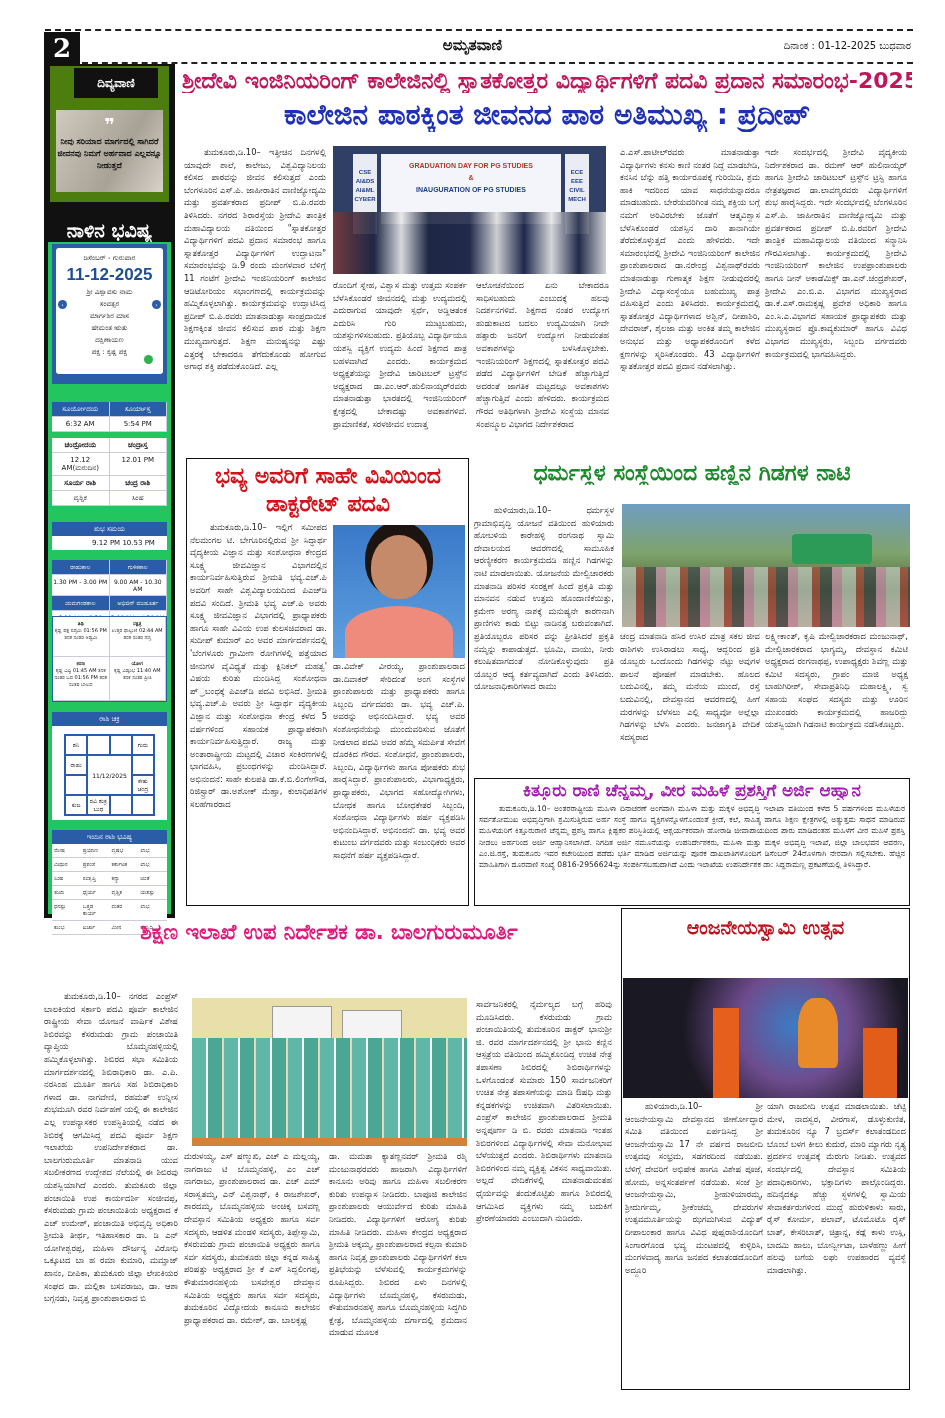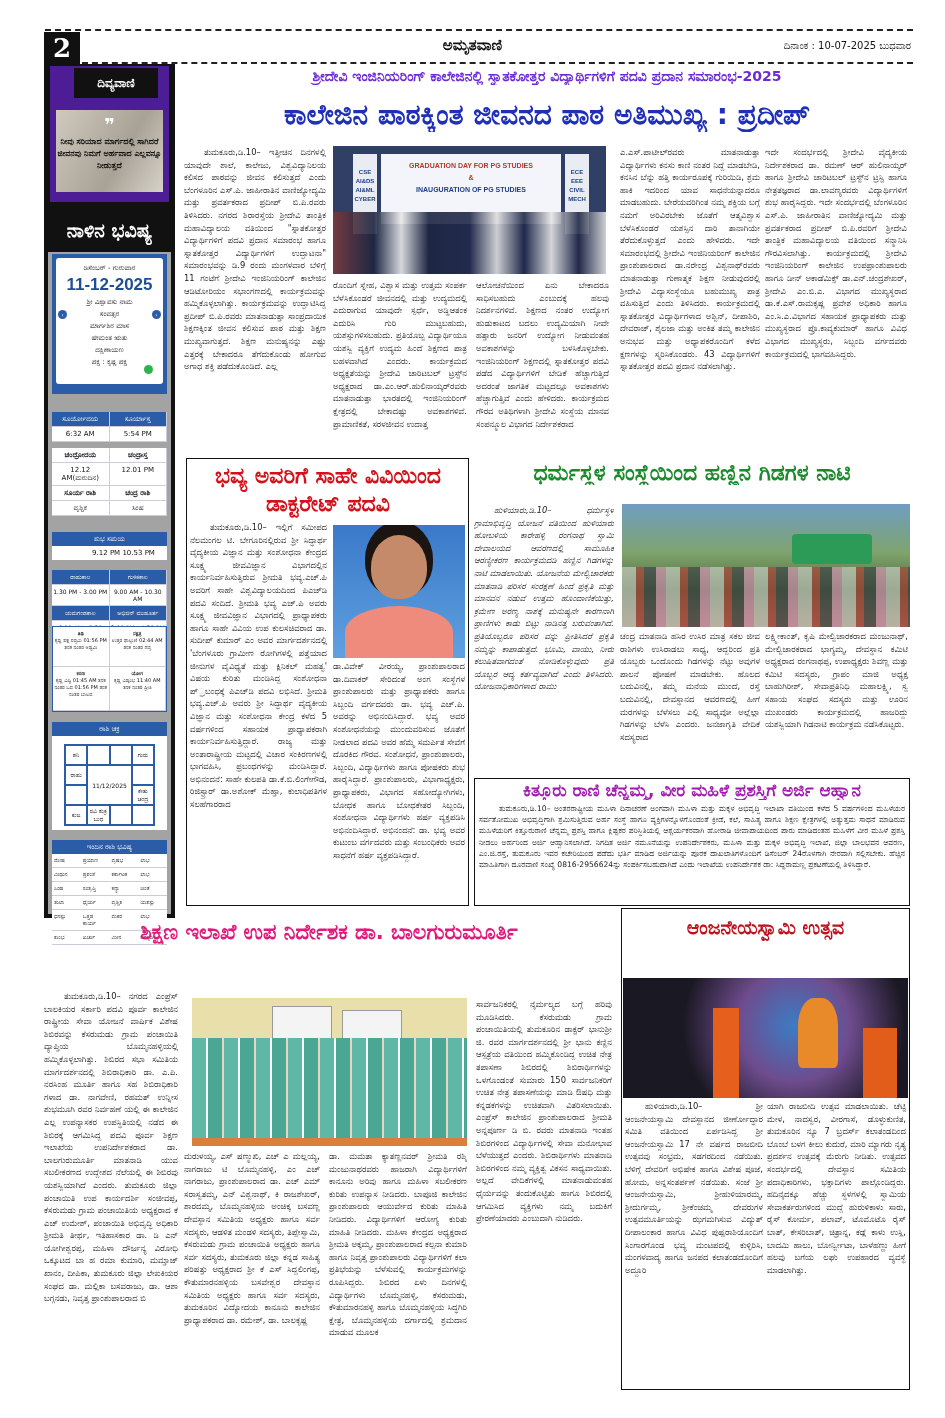--- a/index.html
+++ b/index.html
@@ -4,26 +4,26 @@
 <style>
 *{box-sizing:border-box;margin:0;padding:0;}
 body{width:945px;height:1418px;background:#fff;font-family:"DejaVu Sans",sans-serif;color:#111;position:relative;overflow:hidden;}
 .abs{position:absolute;}
 .dash{position:absolute;left:45px;right:32px;height:0;border-top:2px dashed #222;}
 .pagenum{left:44px;top:32px;width:36px;height:32px;background:#111;color:#fff;font:bold 26px "DejaVu Serif",serif;text-align:center;line-height:32px;}
 .masthead{left:0;right:0;top:36px;text-align:center;font:bold 15px "DejaVu Sans",sans-serif;}
 .dateline{right:34px;top:40px;font-size:10px;}
 .sidebar{left:44px;top:64px;width:131px;height:854px;background:#111;}
 .sb-inner{position:absolute;left:4px;right:4px;}
-.divya-box{top:0;height:140px;background:#4c1d95;border:2px solid #111;}
+.divya-box{top:0;height:140px;background:#4d7c0f;border:2px solid #111;}
 .divya-title{position:absolute;left:24px;top:2px;width:84px;height:30px;background:#111;color:#fff;font-size:12px;text-align:center;line-height:30px;font-weight:bold;}
 .quote-box{position:absolute;left:6px;right:6px;top:44px;height:82px;background:linear-gradient(120deg,#cfc9be,#a8a296 60%,#d8d3ca);font-size:8px;text-align:center;padding-top:4px;line-height:12px;color:#111;font-weight:bold;}
 .quote-mark{font-size:18px;line-height:22px;color:#fff;}
 .nalina{top:148px;height:36px;color:#fff;font:bold 19px "DejaVu Sans",sans-serif;text-align:center;line-height:36px;}
-.panch{top:188px;bottom:4px;background:#a3a3a3;}
+.panch{top:178px;bottom:4px;background:#22c55e;}
 .card{position:absolute;left:4px;right:4px;background:#fff;}
 .p-top{top:2px;height:140px;background:#2a5ca8;padding:4px;}
 .p-top .in{background:#fff;height:126px;border-radius:3px;text-align:center;font-size:7px;line-height:12px;padding-top:4px;position:relative;}
 .p-date{font:bold 17px "Liberation Sans",sans-serif;color:#1e4e96;line-height:22px;}
 .arrow{position:absolute;top:52px;width:9px;height:9px;border-radius:50%;background:#2a5ca8;color:#fff;font-size:6px;line-height:9px;}
 .wa{position:absolute;right:10px;bottom:10px;width:9px;height:9px;border-radius:50%;background:#2eb34c;}
 .grid2{display:grid;grid-template-columns:1fr 1fr;font-size:7px;text-align:center;}
 .grid2 div{padding:3px 1px;border-right:1px solid #ccd;border-bottom:1px solid #ccd;}
 .hdr{background:#2a5ca8;color:#fff;}
 .col{position:absolute;font-size:8.4px;line-height:12.6px;text-align:justify;color:#222;}
@@ -35,21 +35,21 @@
 .kchart div{border:1px solid #2a5ca8;display:flex;align-items:center;justify-content:center;text-align:center;}
 .rtab{display:grid;grid-template-columns:1fr 1fr 1fr 1fr;font-size:5.5px;}
 .rtab div{padding:3px 2px;border-bottom:1px solid #ccd;}
 </style>
 </head>
 <body>
 
 <div class="dash" style="top:29px;"></div>
 <div class="abs pagenum">2</div>
 <div class="abs masthead">ಅಮೃತವಾಣಿ</div>
-<div class="abs dateline">ದಿನಾಂಕ : 10-07-2025 ಬುಧವಾರ</div>
+<div class="abs dateline">ದಿನಾಂಕ : 01-12-2025 ಬುಧವಾರ</div>
 <div class="dash" style="top:62px;left:82px;"></div>
 
 <div class="abs sidebar">
   <div class="sb-inner divya-box">
     <div class="divya-title">ದಿವ್ಯವಾಣಿ</div>
     <div class="quote-box">
       <div class="quote-mark">❞</div>
       <div>ನೀವು ಸರಿಯಾದ ಮಾರ್ಗದಲ್ಲಿ ಸಾಗಿದರೆ ಜೀವನವು ನಿಮಗೆ ಅರ್ಹವಾದ ಎಲ್ಲವನ್ನೂ ನೀಡುತ್ತದೆ</div>
     </div>
   </div>
@@ -157,21 +157,21 @@
           <div>ಲಾಭ</div>
         <div>ಕುಂಭ</div>
           <div>ಖರ್ಚು</div>
           <div>ಮೀನ</div>
           <div>ನೆಮ್ಮದಿ</div>
       </div>
     </div>
   </div>
 </div>
 
-<div class="headline" style="left:182px;top:68px;width:730px;font-size:14px;color:#6d28d9;white-space:nowrap;overflow:hidden;">ಶ್ರೀದೇವಿ ಇಂಜಿನಿಯರಿಂಗ್ ಕಾಲೇಜಿನಲ್ಲಿ ಸ್ನಾತಕೋತ್ತರ ವಿದ್ಯಾರ್ಥಿಗಳಿಗೆ ಪದವಿ ಪ್ರದಾನ ಸಮಾರಂಭ-2025</div>
+<div class="headline" style="left:182px;top:68px;width:730px;font-size:22px;color:#be185d;white-space:nowrap;overflow:hidden;">ಶ್ರೀದೇವಿ ಇಂಜಿನಿಯರಿಂಗ್ ಕಾಲೇಜಿನಲ್ಲಿ ಸ್ನಾತಕೋತ್ತರ ವಿದ್ಯಾರ್ಥಿಗಳಿಗೆ ಪದವಿ ಪ್ರದಾನ ಸಮಾರಂಭ-2025</div>
 <div class="headline" style="left:182px;top:98px;width:730px;font-size:28px;color:#1e2fb8;white-space:nowrap;overflow:hidden;">ಕಾಲೇಜಿನ ಪಾಠಕ್ಕಿಂತ ಜೀವನದ ಪಾಠ ಅತಿಮುಖ್ಯ : ಪ್ರದೀಪ್</div>
 
 <div class="col" style="left:184px;top:146px;width:142px;height:305px;overflow:hidden;">
     <p>ತುಮಕೂರು,ಡಿ.10– ಇತ್ತೀಚಿನ ದಿನಗಳಲ್ಲಿ ಯಾವುದೇ ಶಾಲೆ, ಕಾಲೇಜು, ವಿಶ್ವವಿದ್ಯಾನಿಲಯ ಕಲಿಸದ ಪಾಠವನ್ನು ಜೀವನ ಕಲಿಸುತ್ತದೆ ಎಂದು ಬೆಂಗಳೂರಿನ ಎಸ್.ಪಿ. ಜಾಹೀರಾತಿನ ವಾಣಿಜ್ಯೋದ್ಯಮಿ ಮತ್ತು ಪ್ರವರ್ತಕರಾದ ಪ್ರದೀಪ್ ಬಿ.ಪಿ.ರವರು ತಿಳಿಸಿದರು. ನಗರದ ಶಿರಾರಸ್ತೆಯ ಶ್ರೀದೇವಿ ತಾಂತ್ರಿಕ ಮಹಾವಿದ್ಯಾಲಯ ವತಿಯಿಂದ "ಸ್ನಾತಕೋತ್ತರ ವಿದ್ಯಾರ್ಥಿಗಳಿಗೆ ಪದವಿ ಪ್ರದಾನ ಸಮಾರಂಭ ಹಾಗೂ ಸ್ನಾತಕೋತ್ತರ ವಿದ್ಯಾರ್ಥಿಗಳಿಗೆ ಉದ್ಘಾಟನಾ" ಸಮಾರಂಭವನ್ನು ಡಿ.9 ರಂದು ಮಂಗಳವಾರ ಬೆಳಿಗ್ಗೆ 11 ಗಂಟೆಗೆ ಶ್ರೀದೇವಿ ಇಂಜಿನಿಯರಿಂಗ್ ಕಾಲೇಜಿನ ಆಡಿಟೋರಿಯಂ ಸಭಾಂಗಣದಲ್ಲಿ ಕಾರ್ಯಕ್ರಮವನ್ನು ಹಮ್ಮಿಕೊಳ್ಳಲಾಗಿತ್ತು. ಕಾರ್ಯಕ್ರಮವನ್ನು ಉದ್ಘಾಟಿಸಿದ್ದ ಪ್ರದೀಪ್ ಬಿ.ಪಿ.ರವರು ಮಾತನಾಡುತ್ತಾ ಸಾಂಪ್ರದಾಯಿಕ ಶಿಕ್ಷಣಕ್ಕಿಂತ ಜೀವನ ಕಲಿಸುವ ಪಾಠ ಮತ್ತು ಶಿಕ್ಷಣ ಮುಖ್ಯವಾಗುತ್ತದೆ. ಶಿಕ್ಷಣ ಮನುಷ್ಯನನ್ನು ಎಷ್ಟು ಎತ್ತರಕ್ಕೆ ಬೇಕಾದರೂ ತೆಗೆದುಕೊಂಡು ಹೋಗುವ ಅಗಾಧ ಶಕ್ತಿ ಪಡೆದುಕೊಂಡಿದೆ. ಎಲ್ಲ</p>
   </div>
 
 <div class="photo" style="left:333px;top:146px;width:273px;height:128px;background:#2f3f66;">
   <div style="position:absolute;left:20px;top:8px;width:24px;height:80px;background:#e9ecf2;font:bold 6px 'Liberation Sans',sans-serif;color:#1e3e8a;text-align:center;padding-top:14px;line-height:9px;">
     <div>CSE</div>
       <div>AI&amp;DS</div>
@@ -215,21 +215,21 @@
   </div>
 <div class="photo" style="left:333px;top:525px;width:132px;height:133px;background:linear-gradient(180deg,#3a79c9,#5fa1e0);">
   <div style="position:absolute;left:38px;top:10px;width:56px;height:64px;border-radius:50% 50% 45% 45%;background:#c58a6a;box-shadow:0 -8px 0 6px #1b1410;"></div>
   <div style="position:absolute;left:12px;bottom:0;width:108px;height:52px;border-radius:50% 50% 0 0;background:#ef8b7c;"></div>
 </div>
 <div class="col" style="left:333px;top:660px;width:132px;height:240px;overflow:hidden;">
     <p style="text-indent:0">ಡಾ.ವಿವೇಕ್ ವೀರಯ್ಯ, ಪ್ರಾಂಶುಪಾಲರಾದ ಡಾ.ದಿವಾಕರ್ ಸೇರಿದಂತೆ ಅಂಗ ಸಂಸ್ಥೆಗಳ ಪ್ರಾಂಶುಪಾಲರು ಮತ್ತು ಪ್ರಾಧ್ಯಾಪಕರು ಹಾಗೂ ಸಿಬ್ಬಂದಿ ವರ್ಗದವರು ಡಾ. ಭವ್ಯ ಎಚ್.ಪಿ. ಅವರನ್ನು ಅಭಿನಂದಿಸಿದ್ದಾರೆ. ಭವ್ಯ ಅವರ ಸಂಶೋಧನೆಯನ್ನು ಮುಂದುವರಿಸುವ ಜೊತೆಗೆ ನೀಡಲಾದ ಪದವಿ ಅವರ ಹೆಮ್ಮೆ ಸಮರ್ಪಿತ ಸೇವೆಗೆ ದೊರಕಿದ ಗೌರವ. ಸಂಶೋಧನೆ, ಪ್ರಾಂಶುಪಾಲರು, ಸಿಬ್ಬಂದಿ, ವಿದ್ಯಾರ್ಥಿಗಳು ಹಾಗೂ ಪೋಷಕರು ಶುಭ ಹಾರೈಸಿದ್ದಾರೆ. ಪ್ರಾಂಶುಪಾಲರು, ವಿಭಾಗಾಧ್ಯಕ್ಷರು, ಪ್ರಾಧ್ಯಾಪಕರು, ವಿಭಾಗದ ಸಹೋದ್ಯೋಗಿಗಳು, ಬೋಧಕ ಹಾಗೂ ಬೋಧಕೇತರ ಸಿಬ್ಬಂದಿ, ಸಂಶೋಧನಾ ವಿದ್ಯಾರ್ಥಿಗಳು ಹರ್ಷ ವ್ಯಕ್ತಪಡಿಸಿ ಅಭಿನಂದಿಸಿದ್ದಾರೆ. ಅಭಿನಂದನೆ: ಡಾ. ಭವ್ಯ ಅವರ ಕುಟುಂಬ ವರ್ಗದವರು ಮತ್ತು ಸಂಬಂಧಿಕರು ಅವರ ಸಾಧನೆಗೆ ಹರ್ಷ ವ್ಯಕ್ತಪಡಿಸಿದ್ದಾರೆ.</p>
   </div>
 
 <div class="headline" style="left:472px;top:460px;width:440px;font-size:22px;color:#1c8a2a;white-space:nowrap;overflow:hidden;">ಧರ್ಮಸ್ಥಳ ಸಂಸ್ಥೆಯಿಂದ ಹಣ್ಣಿನ ಗಿಡಗಳ ನಾಟಿ</div>
-<div class="col" style="left:474px;top:504px;width:140px;height:272px;overflow:hidden;font-style:italic;">
+<div class="col" style="left:474px;top:504px;width:140px;height:272px;overflow:hidden;">
     <p>ಹುಳಿಯಾರು,ಡಿ.10– ಧರ್ಮಸ್ಥಳ ಗ್ರಾಮಾಭಿವೃದ್ಧಿ ಯೋಜನೆ ವತಿಯಿಂದ ಹುಳಿಯಾರು ಹೋಬಳಿಯ ಕಾರೇಹಳ್ಳಿ ರಂಗನಾಥ ಸ್ವಾಮಿ ದೇವಾಲಯದ ಆವರಣದಲ್ಲಿ ಸಾಮೂಹಿಕ ಆರಣ್ಯೀಕರಣ ಕಾರ್ಯಕ್ರಮದಡಿ ಹಣ್ಣಿನ ಗಿಡಗಳನ್ನು ನಾಟಿ ಮಾಡಲಾಯಿತು. ಯೋಜನೆಯ ಮೇಲ್ವಿಚಾರಕರು ಮಾತನಾಡಿ ಪರಿಸರ ಸಂರಕ್ಷಣೆ ಹಿಂದೆ ಪ್ರಕೃತಿ ಮತ್ತು ಮಾನವನ ನಡುವೆ ಉತ್ತಮ ಹೊಂದಾಣಿಕೆಯಿತ್ತು, ಕ್ರಮೇಣ ಅರಣ್ಯ ನಾಶಕ್ಕೆ ಮನುಷ್ಯನೇ ಕಾರಣನಾಗಿ ಪ್ರಾಣಿಗಳು ಕಾಡು ಬಿಟ್ಟು ನಾಡಿನತ್ತ ಬರುವಂತಾಗಿದೆ. ಪ್ರತಿಯೊಬ್ಬರೂ ಪರಿಸರ ವನ್ನು ಪ್ರೀತಿಸಿದರೆ ಪ್ರಕೃತಿ ನಮ್ಮನ್ನು ಕಾಪಾಡುತ್ತದೆ. ಭೂಮಿ, ವಾಯು, ನೀರು ಕಲುಷಿತವಾಗದಂತೆ ನೋಡಿಕೊಳ್ಳುವುದು ಪ್ರತಿ ಯೊಬ್ಬರ ಆದ್ಯ ಕರ್ತವ್ಯವಾಗಿದೆ ಎಂದು ತಿಳಿಸಿದರು. ಯೋಜನಾಧಿಕಾರಿಗಳಾದ ರಾಮು</p>
   </div>
 <div class="photo" style="left:622px;top:504px;width:288px;height:123px;background:linear-gradient(180deg,#6f9ec2 0%,#7fa36c 40%,#4d6b3c 70%,#8c7a5a 100%);">
   <div style="position:absolute;left:170px;top:30px;width:80px;height:30px;background:#2c9b57;border-radius:4px;"></div>
   <div style="position:absolute;left:0;right:0;bottom:0;height:60px;background:repeating-linear-gradient(90deg,#ddd 0 14px,#b33 14px 22px,#334 22px 34px,#e9c 34px 44px);opacity:.55;"></div>
 </div>
 <div class="col" style="left:620px;top:630px;width:140px;height:146px;overflow:hidden;">
     <p style="text-indent:0">ಚಂದ್ರ ಮಾತನಾಡಿ ಹಸಿರ ಉಸಿರ ಮಾತ್ರ ಸಕಲ ಜೀವ ರಾಶಿಗಳು ಉಸಿರಾಡಲು ಸಾಧ್ಯ, ಆದ್ದರಿಂದ ಪ್ರತಿ ಯೊಬ್ಬರು ಒಂದೊಂದು ಗಿಡಗಳನ್ನು ನೆಟ್ಟು ಅವುಗಳ ಪಾಲನೆ ಪೋಷಣೆ ಮಾಡಬೇಕು. ಹೊಲದ ಬದುವಿನಲ್ಲಿ, ತಮ್ಮ ಮನೆಯ ಮುಂದೆ, ರಸ್ತೆ ಬದುವಿನಲ್ಲಿ, ದೇವಸ್ಥಾನದ ಆವರಣದಲ್ಲಿ ಹೀಗೆ ಮರಗಳನ್ನು ಬೆಳೆಸಲು ಎಲ್ಲಿ ಸಾಧ್ಯವೋ ಅಲ್ಲೆಲ್ಲಾ ಗಿಡಗಳನ್ನು ಬೆಳೆಸಿ ಎಂದರು. ಜನಜಾಗೃತಿ ವೇದಿಕೆ ಸದಸ್ಯರಾದ</p>
   </div>
 <div class="col" style="left:765px;top:630px;width:143px;height:146px;overflow:hidden;">

